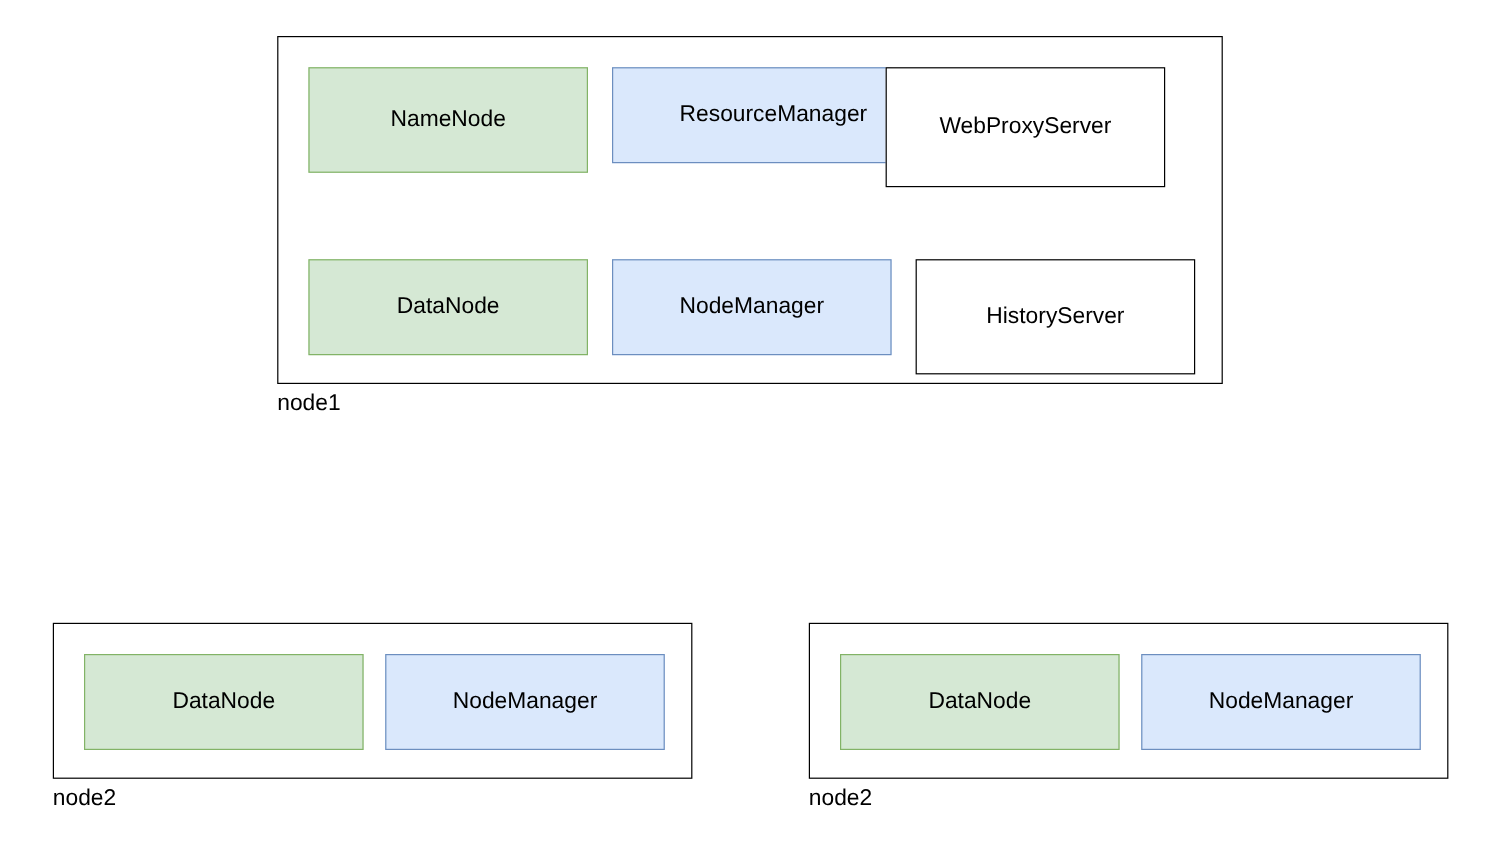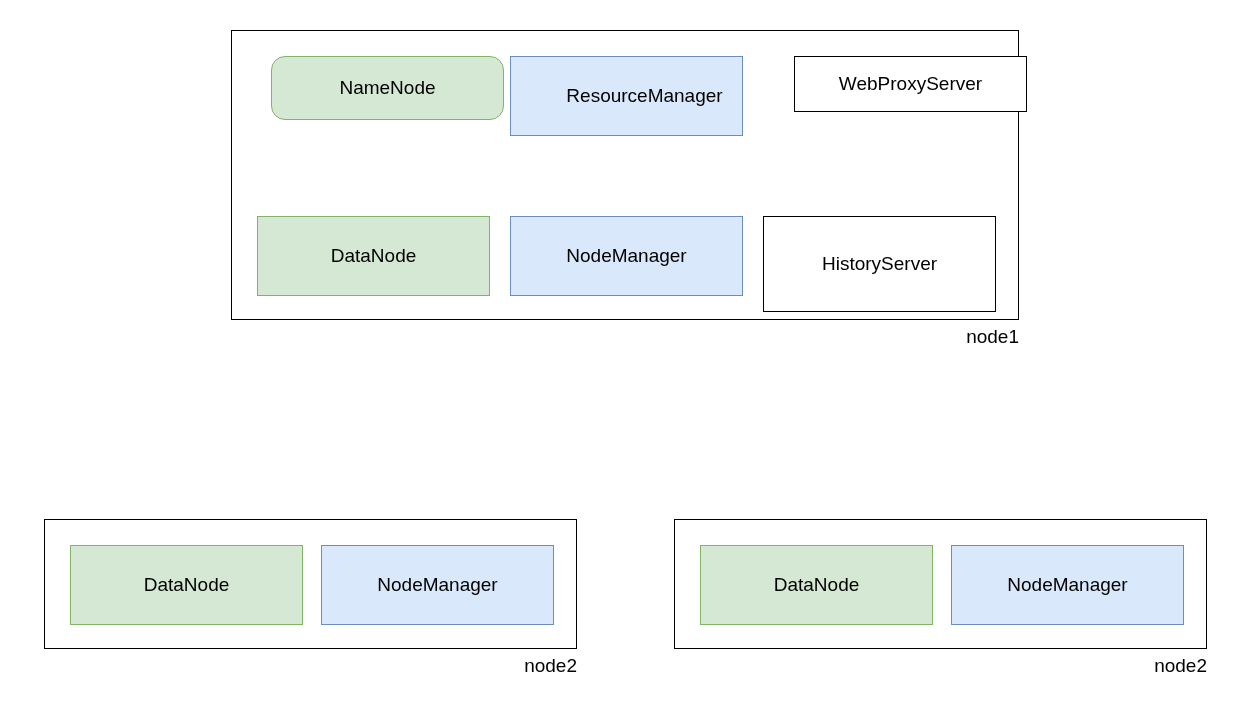--- a/index.html
+++ b/index.html
@@ -13,21 +13,21 @@
     color: #000000;
   }
   .node-container {
     position: absolute;
     border: 1px solid #000000;
     background: #ffffff;
     box-sizing: border-box;
   }
   .node-label {
     position: absolute;
-    text-align: right;
+    text-align: left;
     width: 100%;
     left: 0;
   }
   .inner-box {
     position: absolute;
     box-sizing: border-box;
     border-width: 1px;
     border-style: solid;
     display: flex;
     align-items: center;
@@ -45,27 +45,27 @@
   .white-box {
     background: #ffffff;
     border-color: #000000;
   }
 </style>
 </head>
 <body>
 
 <div class="node-container" style="left:231px; top:30px; width:788px; height:290px;">
 
-  <div class="inner-box green-box" style="left:39px; top:25px; width:233px; height:64px;border-radius:14px;">
+  <div class="inner-box green-box" style="left:25px; top:25px; width:233px; height:88px;">
     <span>NameNode</span>
   </div>
   <div class="inner-box blue-box" style="left:278px; top:25px; width:233px; height:80px;padding-left:36px;">
     <span>ResourceManager</span>
   </div>
-  <div class="inner-box white-box" style="left:562px; top:25px; width:233px; height:56px;align-items:center;">
+  <div class="inner-box white-box" style="left:506px; top:25px; width:233px; height:100px;align-items:center;">
     <span>WebProxyServer</span>
   </div>
 
   <div class="inner-box green-box" style="left:25px; top:185px; width:233px; height:80px;">
     <span>DataNode</span>
   </div>
   <div class="inner-box blue-box" style="left:278px; top:185px; width:233px; height:80px;">
     <span>NodeManager</span>
   </div>
   <div class="inner-box white-box" style="left:531px; top:185px; width:233px; height:96px;">

